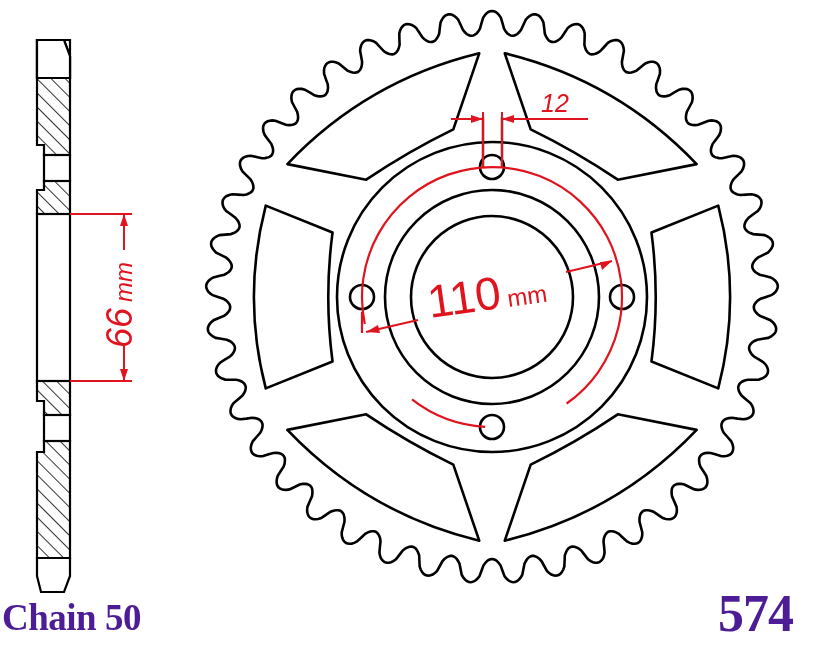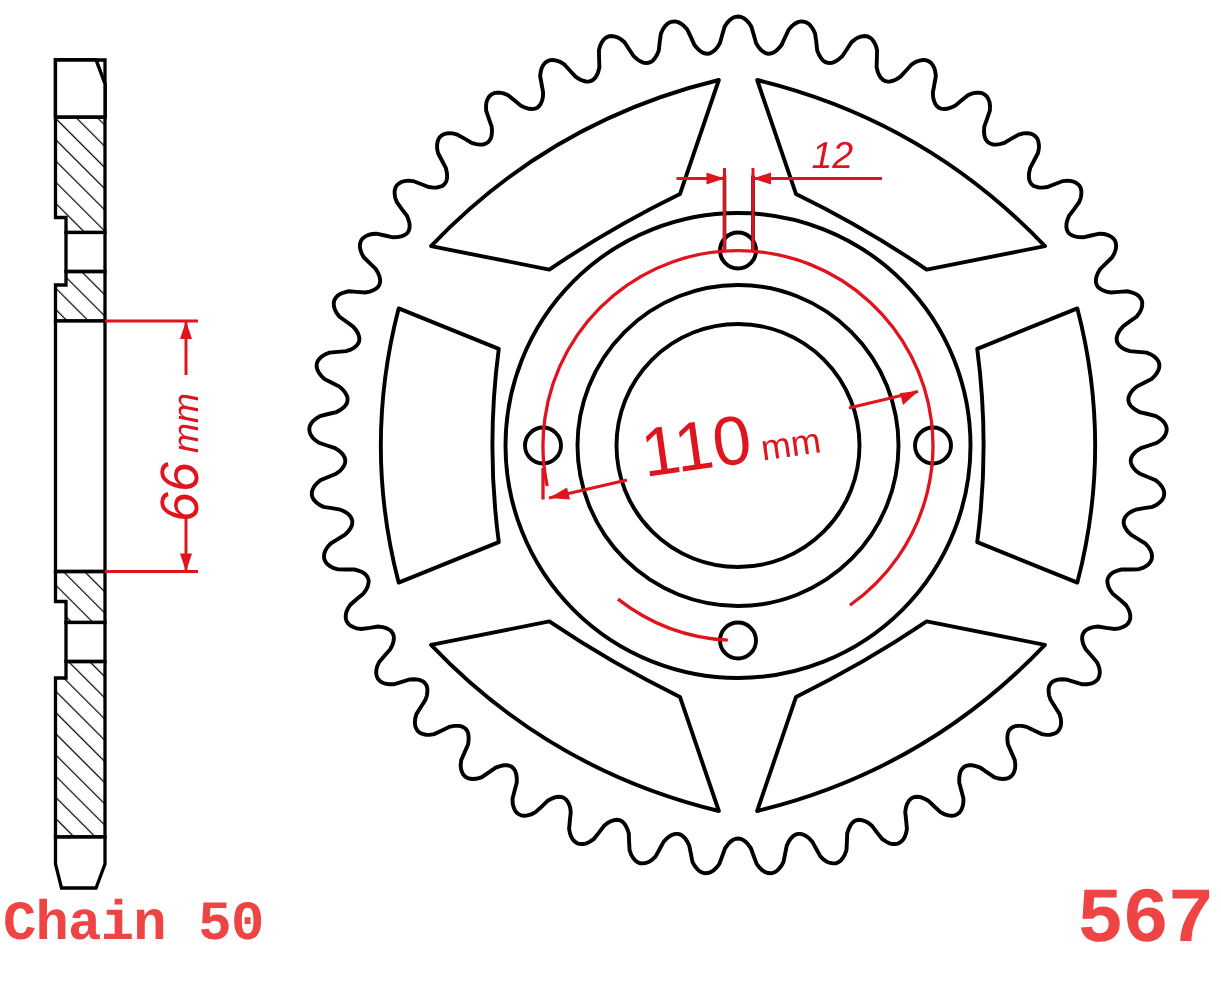--- a/index.html
+++ b/index.html
@@ -1,18 +1,18 @@
 <!DOCTYPE html>
 <html><head>
 <meta charset="utf-8">
 <style>
   html, body { margin: 0; padding: 0; background: #ffffff; }
   body { width: 814px; height: 654px; position: relative; overflow: hidden; font-family: "Liberation Sans", sans-serif; }
   #drawing { position: absolute; left: 0; top: 0; width: 814px; height: 654px; }
-  .lbl { position: absolute; font-family: Liberation Mono, monospace; font-weight: bold; color: #ef4444; }
+  .lbl { position: absolute; font-family: Liberation Serif, serif; font-weight: bold; color: #4c1d95; }
   #chain-label { left: 2px; top: 596px; font-size: 37px; letter-spacing: -0.5px; }
   #part-number { left: 718px; top: 584px; font-size: 52px; letter-spacing: -1px; }
 </style>
 </head>
 <body>
 
 <svg id="drawing" viewBox="0 0 814 654" xmlns="http://www.w3.org/2000/svg">
   <defs>
     <pattern id="hatch" patternUnits="userSpaceOnUse" width="10" height="10" patternTransform="rotate(-45)">
       <line x1="0" y1="0" x2="0" y2="10" stroke="#000" stroke-width="1.6"></line>
@@ -93,13 +93,13 @@
     <line x1="502" y1="119" x2="588" y2="119"></line>
     <line x1="483" y1="112" x2="483" y2="168"></line>
     <line x1="502" y1="112" x2="502" y2="168"></line>
     <polygon points="483,119 471,115 471,123" stroke="none"></polygon>
     <polygon points="502,119 514,115 514,123" stroke="none"></polygon>
     <text id="slot-text" x="541" y="112" stroke="none" font-family="Liberation Sans, sans-serif" font-style="italic" font-size="25">12</text>
   </g>
 </svg>
 
 <div id="chain-label" class="lbl">Chain 50</div>
-<div id="part-number" class="lbl">567</div>
+<div id="part-number" class="lbl">574</div>
 
 </body></html>

